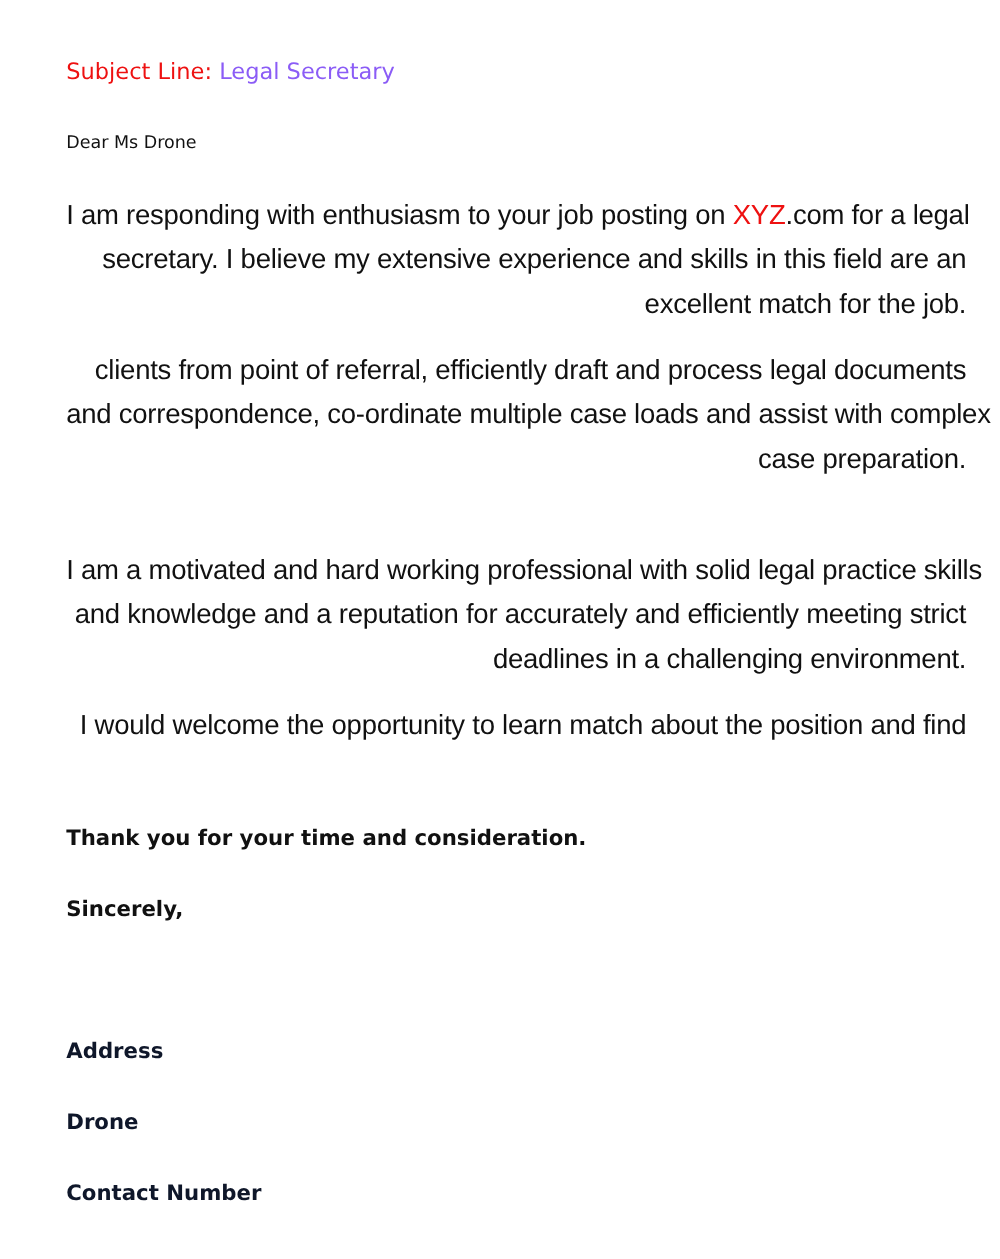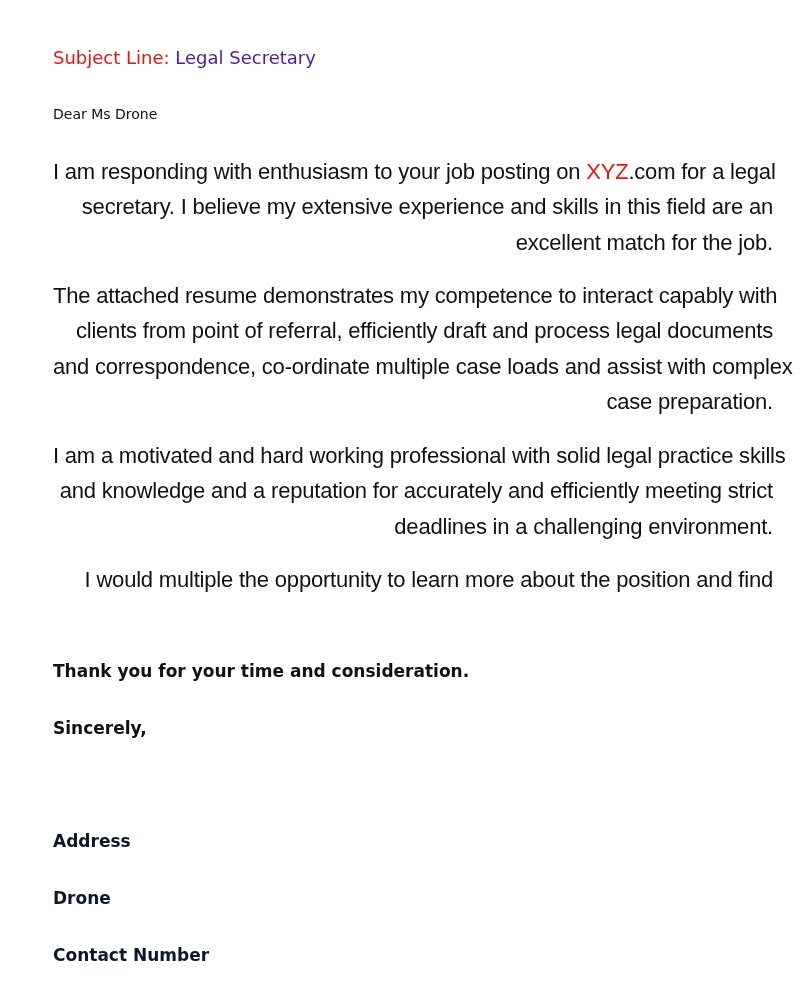--- a/index.html
+++ b/index.html
@@ -22,21 +22,21 @@
       width: 720px;
     }
     .subject {
       font-size: 18px;
       line-height: 28px;
       height: 28px;
       margin: 0;
       white-space: nowrap;
     }
     .subject .label { color: #ee1111; }
-    .subject .value { color: #4c1d95; }
+    .subject .value { color: #8b5cf6; }
     .salutation {
       position: absolute;
       top: 56px;
       font-size: 14px;
       line-height: 28px;
       white-space: nowrap;
       text-align: right;
     }
     .para {
       position: absolute;
@@ -72,34 +72,33 @@
 
   <div class="salutation">Dear Ms Drone</div>
 
   <p class="para" style="top:110px;">
     <span class="line"><span>I am responding with enthusiasm to your job posting on </span><span class="red">XYZ</span><span>.com for a legal</span></span>
     <span class="line">secretary. I believe my extensive experience and skills in this field are an</span>
     <span class="line">excellent match for the job.</span>
   </p>
 
   <p class="para" style="top:234px;">
-    <span class="line">The attached resume demonstrates my competence to interact capably with</span>
     <span class="line">clients from point of referral, efficiently draft and process legal documents</span>
     <span class="line">and correspondence, co-ordinate multiple case loads and assist with complex</span>
     <span class="line">case preparation.</span>
   </p>
 
   <p class="para" style="top:394px;">
     <span class="line">I am a motivated and hard working professional with solid legal practice skills</span>
     <span class="line">and knowledge and a reputation for accurately and efficiently meeting strict</span>
     <span class="line">deadlines in a challenging environment.</span>
   </p>
 
   <p class="para" style="top:518px;">
-    <span class="line">I would multiple the opportunity to learn more about the position and find</span>
+    <span class="line">I would welcome the opportunity to learn match about the position and find</span>
   </p>
 
   <div class="bold-line" style="top:613px;text-align:center;">Thank you for your time and consideration.</div>
   <div class="bold-line" style="top:670px;">Sincerely,</div>
 
   <div class="bold-line contact" style="top:783px;">Address</div>
   <div class="bold-line contact" style="top:840px;">Drone</div>
   <div class="bold-line contact" style="top:897px;">Contact Number</div>
 
 </div>

